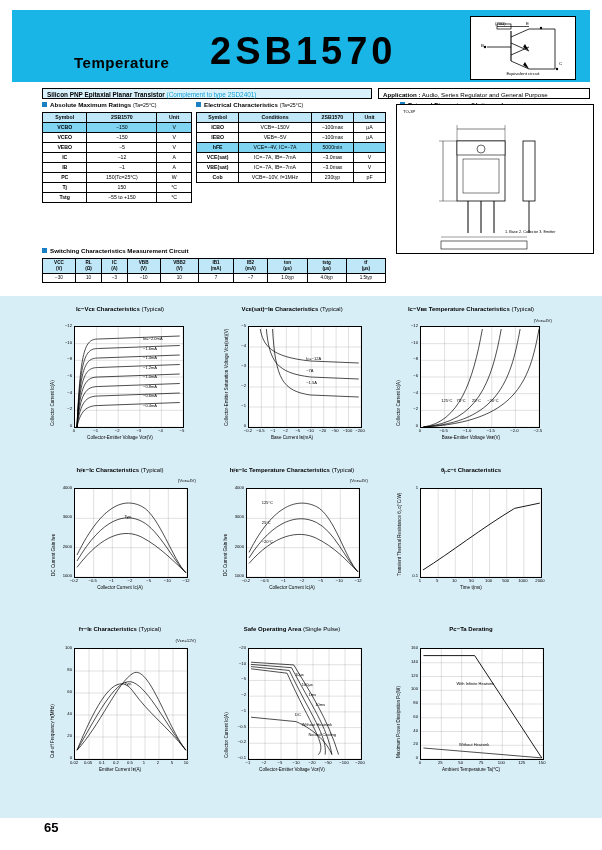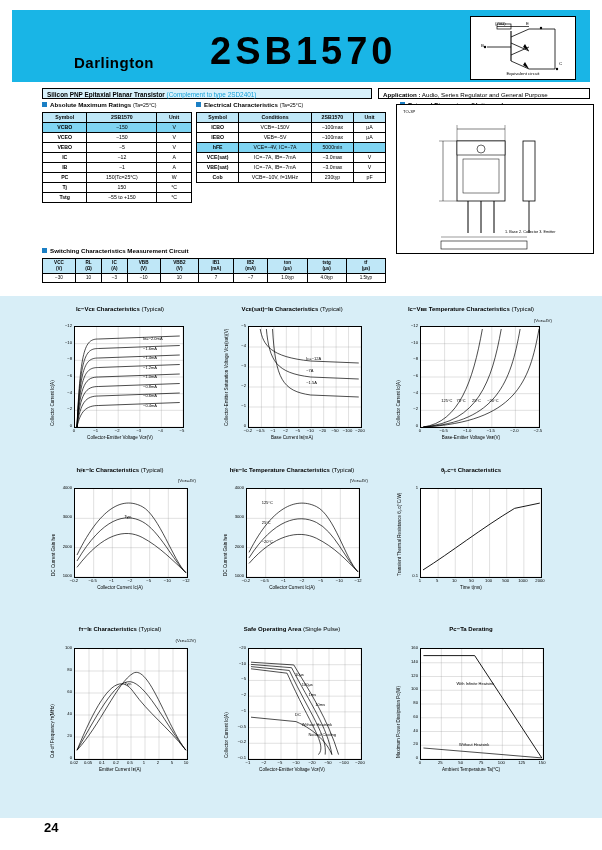--- a/index.html
+++ b/index.html
@@ -131,21 +131,21 @@
   }
 
   svg{display:block;}
 </style>
 </head>
 <body>
 
 <div class="page">
 
   <div class="header-band">
-    <div class="hdr-darlington">Darlington</div>
+    <div class="hdr-darlington">Temperature</div>
     <div class="hdr-part">2SB1570</div>
 
     <div class="sym-box">
       <svg width="104" height="62" viewBox="0 0 104 62">
 
         <line x1="16" y1="30" x2="40" y2="30" stroke="#000" stroke-width="0.8"></line>
         <circle cx="14" cy="30" r="1.2" fill="#000"></circle>
 
         <line x1="40" y1="14" x2="40" y2="44" stroke="#000" stroke-width="1.1"></line>
 
@@ -728,14 +728,14 @@
         <div class="tick" style="left:14px;top:46.5px;width:18px;text-align:right;">120</div>
         <div class="tick" style="left:14px;top:32.75px;width:18px;text-align:right;">140</div>
         <div class="tick" style="left:14px;top:19px;width:18px;text-align:right;">160</div>
         <div class="ax-x" style="left:0;top:141px;">Ambient Temperature Ta(°C)</div>
         <div class="ax-y" style="left:10px;top:132px;">Maximum Power Dissipation Pᴄ(W)</div>
         <div class="lab-in" style="left:70.6px;top:55px;">With Infinite Heatsink</div>
         <div class="lab-in" style="left:73.03999999999999px;top:115.50000000000001px;">Without Heatsink</div>
       </div>
     </div>
 
-  <div class="pagenum">24</div>
+  <div class="pagenum">65</div>
 </div>
 
 </body></html>

